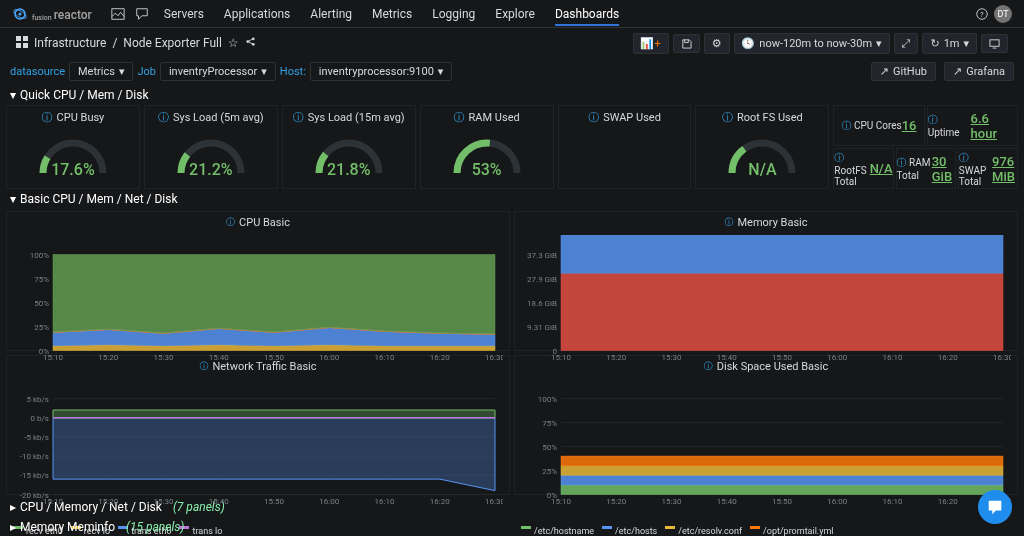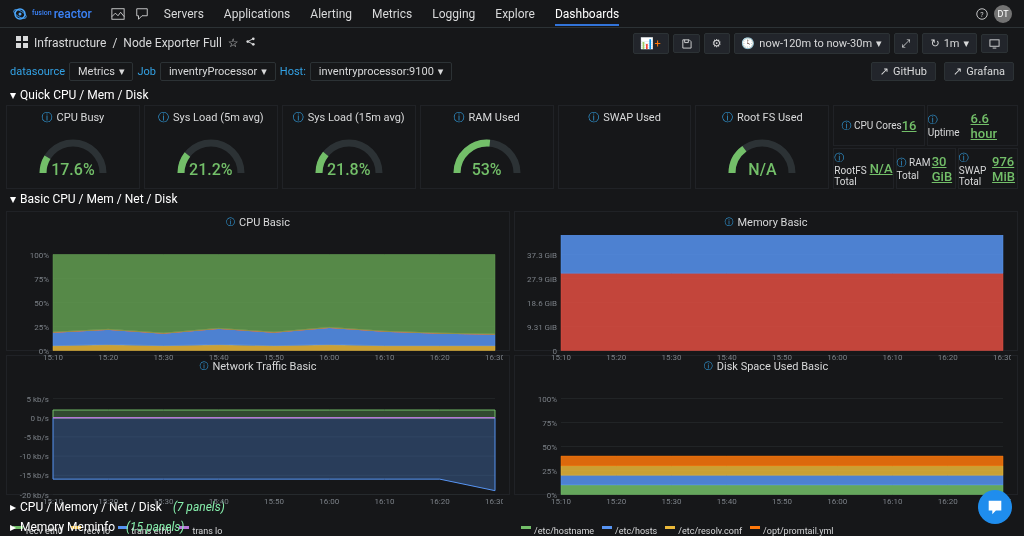--- a/index.html
+++ b/index.html
@@ -1,20 +1,20 @@
 <!DOCTYPE html>
 <html><head>
 <meta charset="utf-8">
 <style>
 * { margin: 0; padding: 0; box-sizing: border-box; }
 body { background: #161719; color: #d8d9da; font-family: Roboto, -apple-system, sans-serif; font-size: 12px; width: 1024px; height: 536px; overflow: hidden; }
 
 
 .navbar { height: 28px; background: #161719; border-bottom: 1px solid #2c3235; display: flex; align-items: center; padding: 0 12px; font-size: 12px; }
-.logo { display: flex; align-items: center; margin-right: 14px; color: #3b82f6; font-weight: 500; }
+.logo { display: flex; align-items: flex-end; margin-right: 14px; color: #a3a3a3; font-weight: 500; }
 .logo svg { margin-right: 4px; }
 .nav-icon { margin: 0 5px; cursor: pointer; color: #d8d9da; display:flex; align-items:center; }
 .nav-item { margin: 10px 10px; color: #d8d9da; cursor: pointer; }
 .nav-item.active { color: #fff; border-bottom: 2px solid #3274d9; padding-bottom: 3px; }
 .navbar .spacer { flex: 1; }
 .avatar { width: 18px; height: 18px; border-radius: 50%; background: #737373; color: #fff; display: flex; align-items: center; justify-content: center; font-size: 9px; font-weight: 400; }
 
 
 .page-header { height: 30px; display: flex; align-items: center; padding: 0 16px; font-size: 12px; }
 .breadcrumb { color: #d8d9da; display: flex; align-items: center; gap: 6px; }

